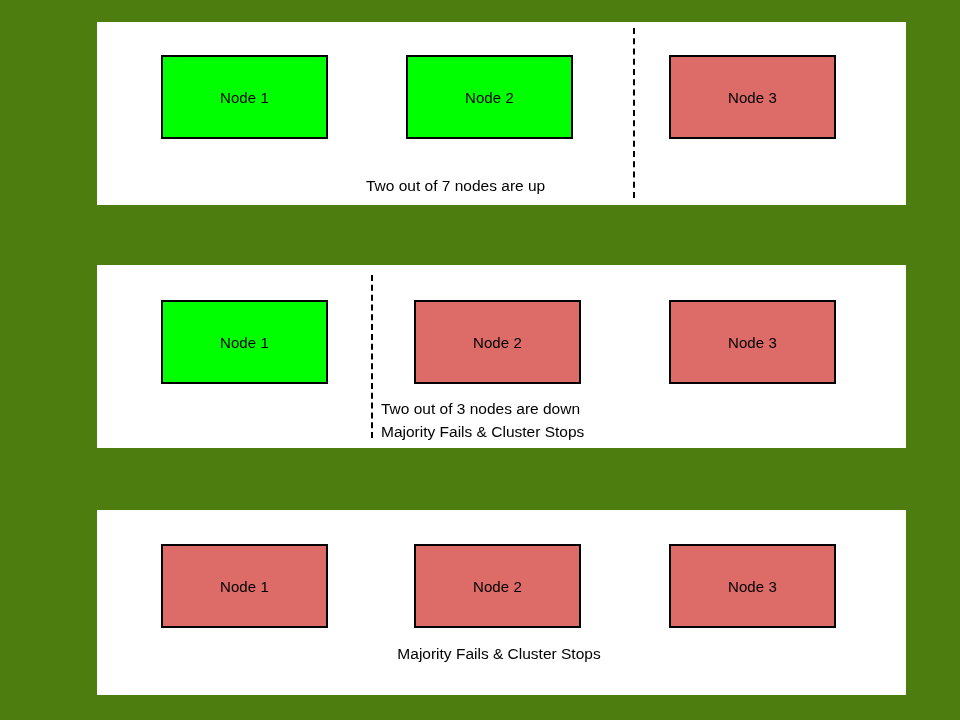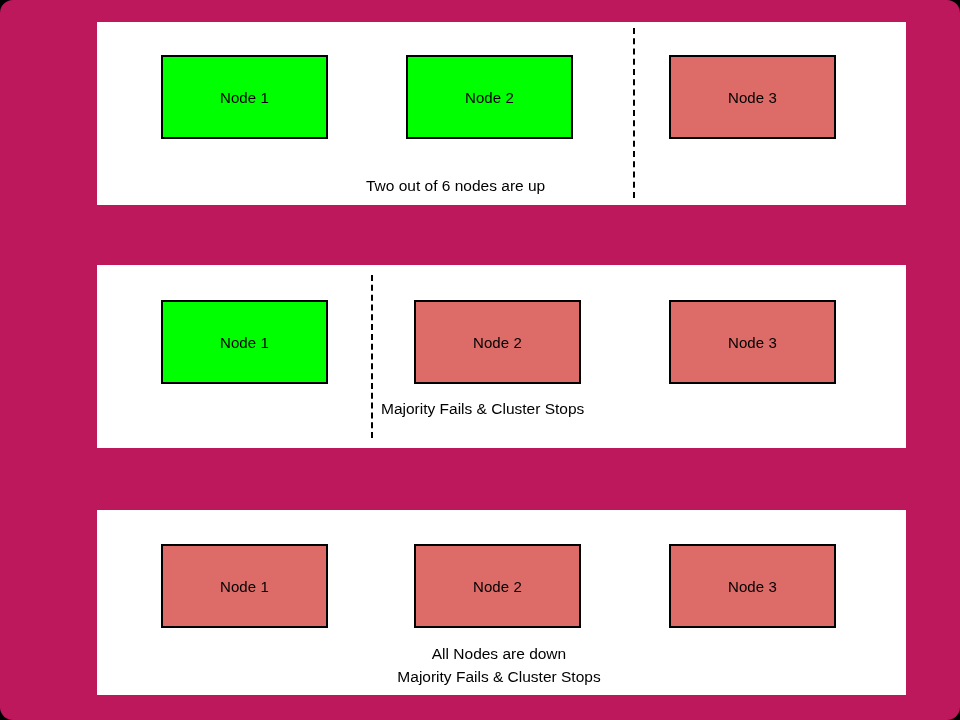--- a/index.html
+++ b/index.html
@@ -13,22 +13,21 @@
     position: relative;
     overflow: hidden;
     font-family: "Liberation Sans", sans-serif;
   }
 
   .stage {
     position: absolute;
     left: 0; top: 0;
     width: 960px;
     height: 720px;
-    background: #be185d;
-    border-radius: 13px;
+    background: #4d7c0f;
   }
 
   
   .panel {
     position: absolute;
     background: #ffffff;
     box-sizing: border-box;
   }
   #panel-0 { left: 97px;  top: 22px;  width: 809px; height: 183px; }
   #panel-1 { left: 97px;  top: 265px; width: 809px; height: 183px; }
@@ -86,58 +85,58 @@
       <span class="node-label">Node 2</span>
     </div>
 
     <div class="node-box" style="left:572px; top:33px; width:167px; height:84px; background:#DD6B68;">
       <span class="node-label">Node 3</span>
     </div>
 
     <div class="partition-line" style="left:536px; top:6px; height:170px;"></div>
 
     <div class="caption leftal" style="left:269px; top:152px; width:420px;">
-      <span class="caption-line">Two out of 6 nodes are up</span>
+      <span class="caption-line">Two out of 7 nodes are up</span>
     </div>
   </div>
 
   <div class="panel" id="panel-1">
 
     <div class="node-box" style="left:64px; top:35px; width:167px; height:84px; background:#00FF00;">
       <span class="node-label">Node 1</span>
     </div>
 
     <div class="node-box" style="left:317px; top:35px; width:167px; height:84px; background:#DD6B68;">
       <span class="node-label">Node 2</span>
     </div>
 
     <div class="node-box" style="left:572px; top:35px; width:167px; height:84px; background:#DD6B68;">
       <span class="node-label">Node 3</span>
     </div>
 
     <div class="partition-line" style="left:274px; top:10px; height:163px;"></div>
 
     <div class="caption leftal" style="left:284px; top:132px; width:420px;">
+      <span class="caption-line">Two out of 3 nodes are down</span>
       <span class="caption-line">Majority Fails &amp; Cluster Stops</span>
     </div>
   </div>
 
   <div class="panel" id="panel-2">
 
     <div class="node-box" style="left:64px; top:34px; width:167px; height:84px; background:#DD6B68;">
       <span class="node-label">Node 1</span>
     </div>
 
     <div class="node-box" style="left:317px; top:34px; width:167px; height:84px; background:#DD6B68;">
       <span class="node-label">Node 2</span>
     </div>
 
     <div class="node-box" style="left:572px; top:34px; width:167px; height:84px; background:#DD6B68;">
       <span class="node-label">Node 3</span>
     </div>
 
     <div class="caption center" style="left:182px; top:132px; width:440px;">
-      <span class="caption-line">All Nodes are down</span>
       <span class="caption-line">Majority Fails &amp; Cluster Stops</span>
     </div>
   </div>
 
 </div>
 
 </body></html>

